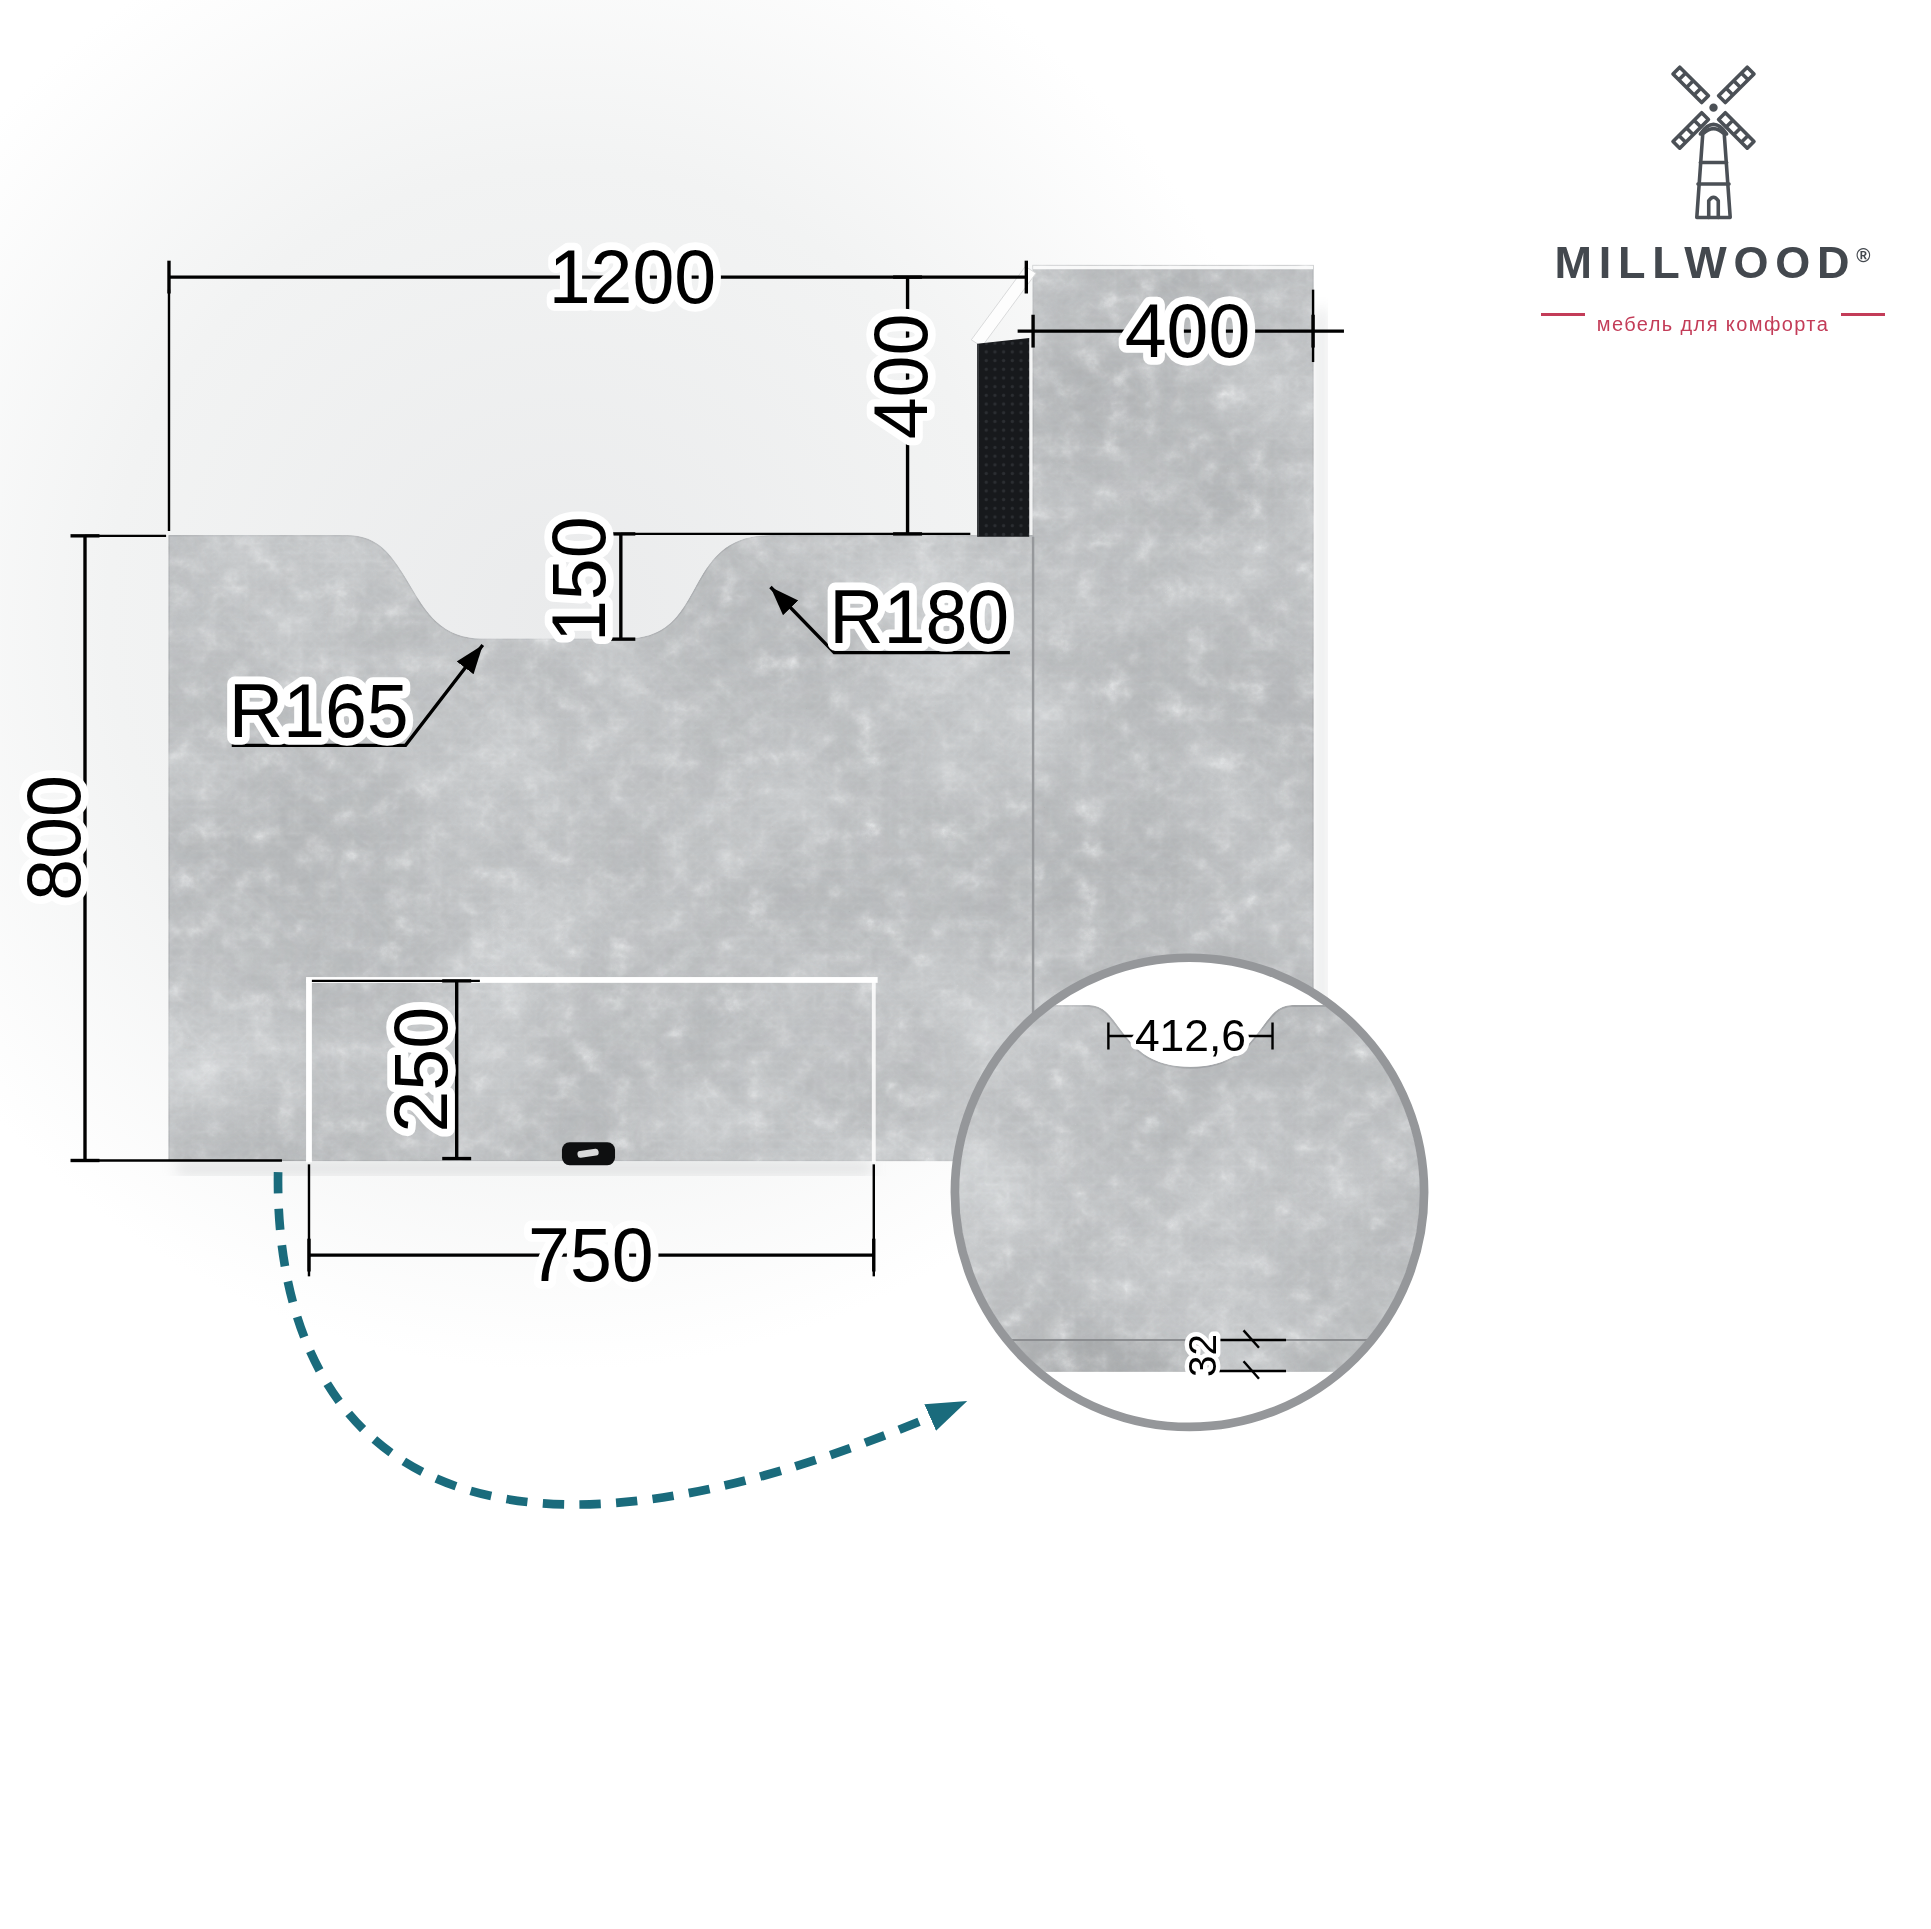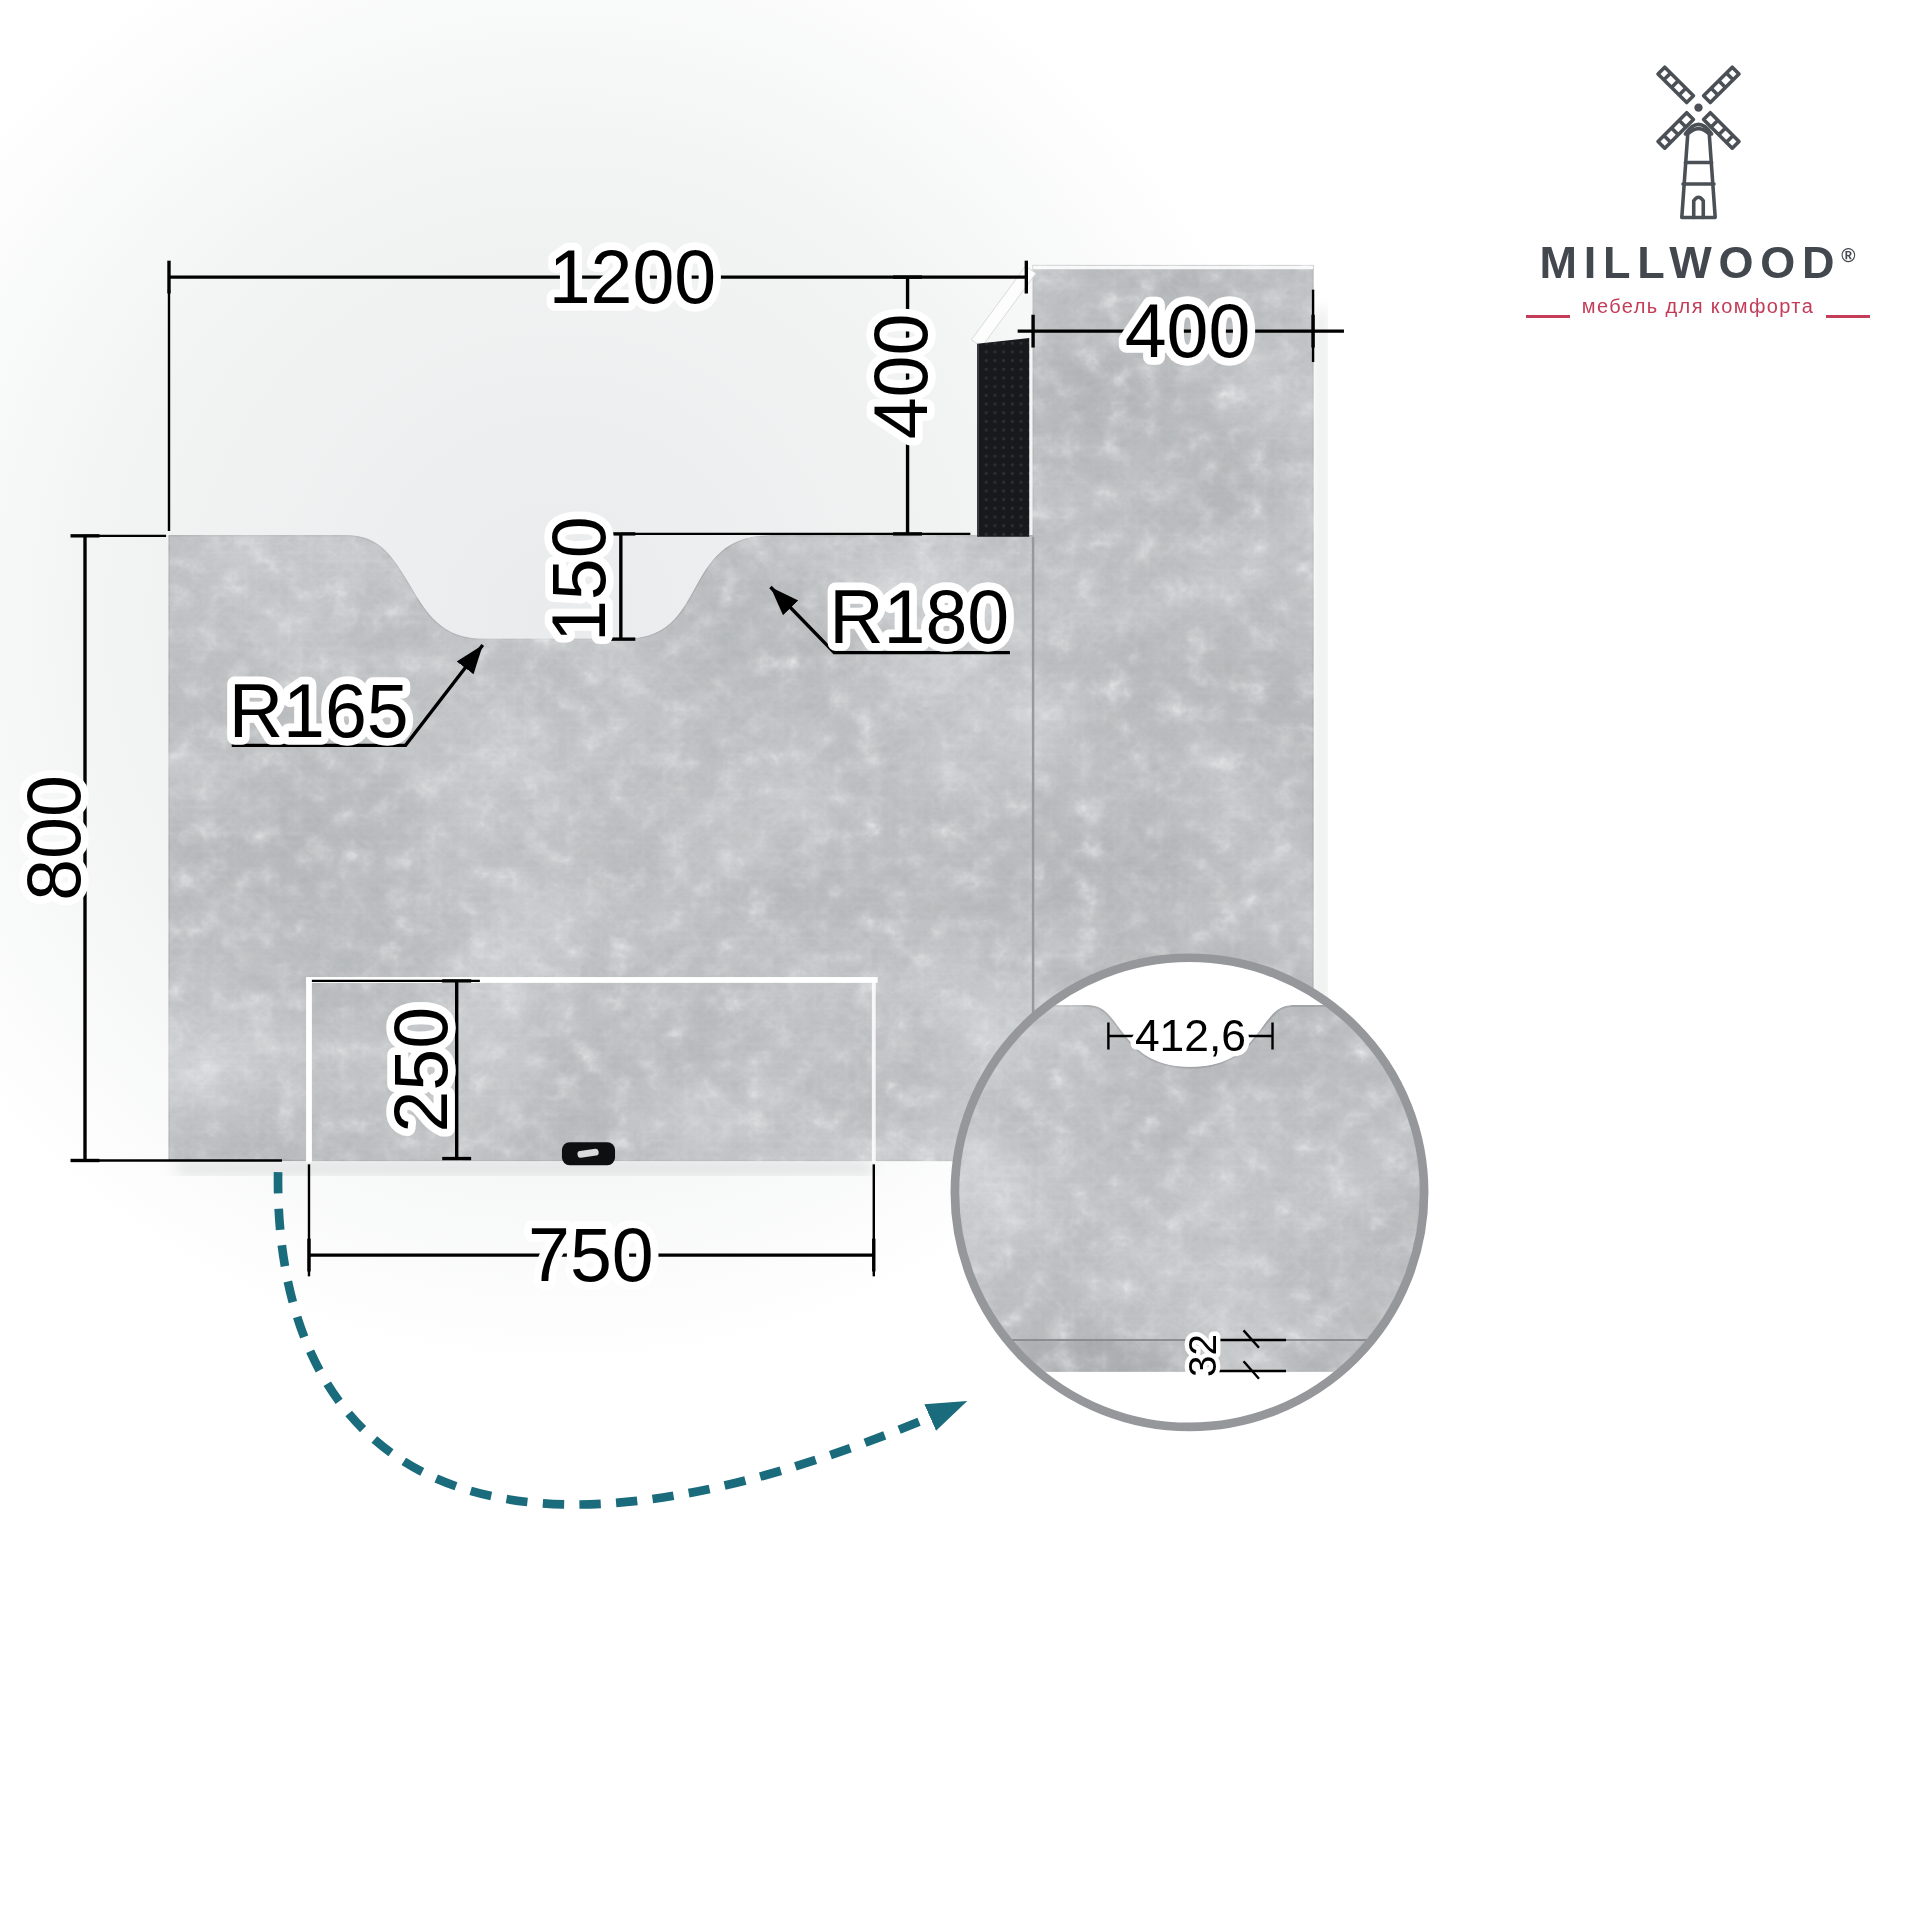--- a/index.html
+++ b/index.html
@@ -14,28 +14,28 @@
     font-size:78px;fill:#000;
     stroke:#fff;stroke-width:16px;paint-order:stroke;stroke-linejoin:round;
     text-anchor:middle;dominant-baseline:central;
   }
   text.dim-s{font-size:46px;stroke-width:11px;}
   text.dim-xs{font-size:40px;stroke-width:9px;}
   .dl{stroke:#000;stroke-width:3.5;fill:none;}
   .ext{stroke:#000;stroke-width:2.5;fill:none;}
   
   .logo{
-    position:absolute;top:48px;right:59px;width:348px;
+    position:absolute;top:48px;right:44px;width:348px;
     display:flex;flex-direction:column;align-items:center;
     color:#43484e;
   }
   .logo .wordmark{font-size:45px;font-weight:700;letter-spacing:6.8px;margin-top:9.7px;white-space:nowrap;}
   .logo .wordmark sup{font-size:19.3px;letter-spacing:1px;vertical-align:super;}
   .logo .tagline{
-    display:flex;align-items:flex-end;gap:11.6px;margin-top:6px;
+    display:flex;align-items:flex-start;gap:11.6px;margin-top:24px;
     color:#c33c58;font-size:20px;letter-spacing:1.4px;white-space:nowrap;font-weight:500;
   }
   .tl-line{display:block;width:44px;height:2.9px;background:#c33c58;}
 </style>
 </head>
 <body>
 
 <svg id="scene" width="1931" height="1929" viewBox="0 0 2000 1998">
   <defs>
     <radialGradient id="wash" gradientUnits="userSpaceOnUse" cx="580" cy="640" r="780">

